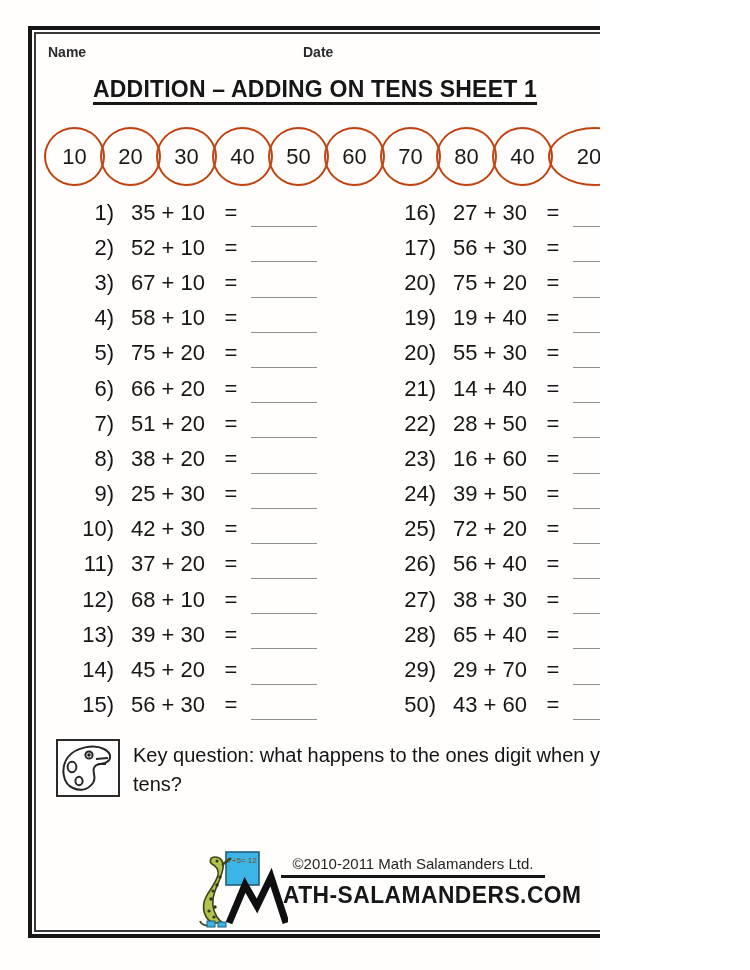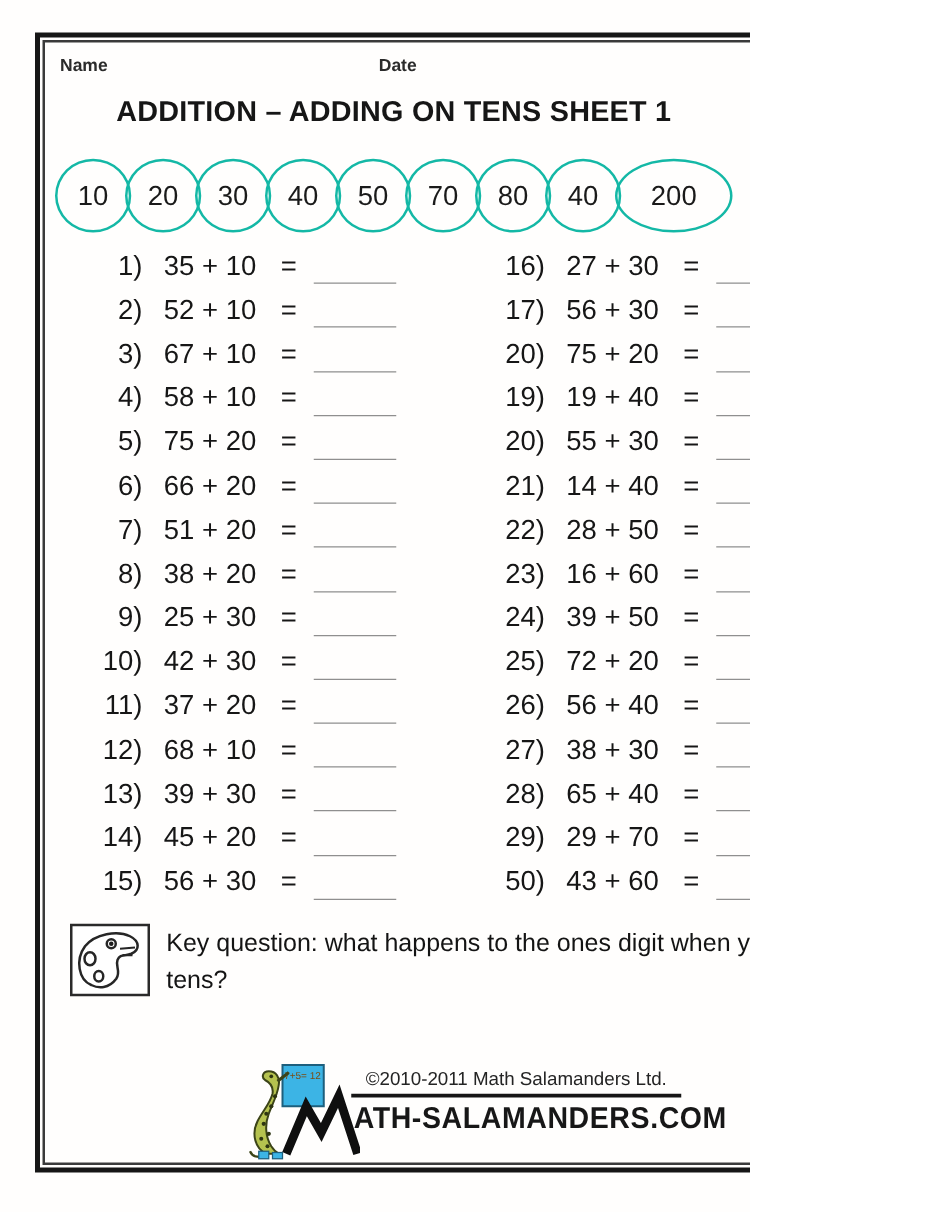--- a/index.html
+++ b/index.html
@@ -10,31 +10,31 @@
   
   .frame{position:absolute;left:28px;top:26px;width:686px;height:904px;border:4px solid #161616;}
   .frame-inner{position:absolute;inset:2px;border:2px solid #3a3a3a;}
   
   .meta-label{position:absolute;font-size:14px;font-weight:bold;color:#2b2b2b;}
   .name-label{left:48px;top:44px;}
   .date-label{left:303px;top:44px;}
   .title{
     position:absolute;left:30px;top:76px;width:570px;text-align:center;
     font-size:23px;font-weight:bold;letter-spacing:0.2px;color:#161616;
-    text-decoration-thickness:2.5px;text-underline-offset:5px;
+    text-decoration:underline;text-decoration-thickness:2.5px;text-underline-offset:5px;
   }
   .corner-logo{
     position:absolute;left:609px;top:43px;width:99px;height:70px;
     border:2px solid #8d8d8d;background:#fdfdfd;box-sizing:border-box;
   }
   .corner-logo svg{display:block;width:100%;height:100%;}
   
   .ovals-row{position:absolute;left:44px;top:127px;display:flex;align-items:center;}
   .oval{
-    width:61px;height:59px;border:2px solid #14b8a6;border-radius:50%;
+    width:61px;height:59px;border:2px solid #c2410c;border-radius:50%;
     margin-right:-5px;display:flex;align-items:center;justify-content:center;
     font-size:22px;color:#1a1a1a;box-sizing:border-box;background:transparent;
   }
   .oval-wide{width:94px;}
   
   .problems{position:absolute;left:62px;top:195px;width:644px;display:flex;}
   .pcol{width:322px;display:flex;flex-direction:column;}
   .prow{height:35.2px;display:flex;align-items:center;font-size:22px;color:#161616;}
   .pnum{width:52px;text-align:right;flex:none;}
   .pexpr{margin-left:17px;width:86px;flex:none;white-space:nowrap;}
@@ -107,20 +107,21 @@
       </g>
     </svg>
   </div>
 
   <div class="ovals-row">
       <div class="oval">10</div>
       <div class="oval">20</div>
       <div class="oval">30</div>
       <div class="oval">40</div>
       <div class="oval">50</div>
+      <div class="oval">60</div>
       <div class="oval">70</div>
       <div class="oval">80</div>
       <div class="oval">40</div>
       <div class="oval oval-wide">200</div>
     </div>
 
   <div class="problems">
     <div class="pcol">
         <div class="prow">
           <span class="pnum">1)</span>

